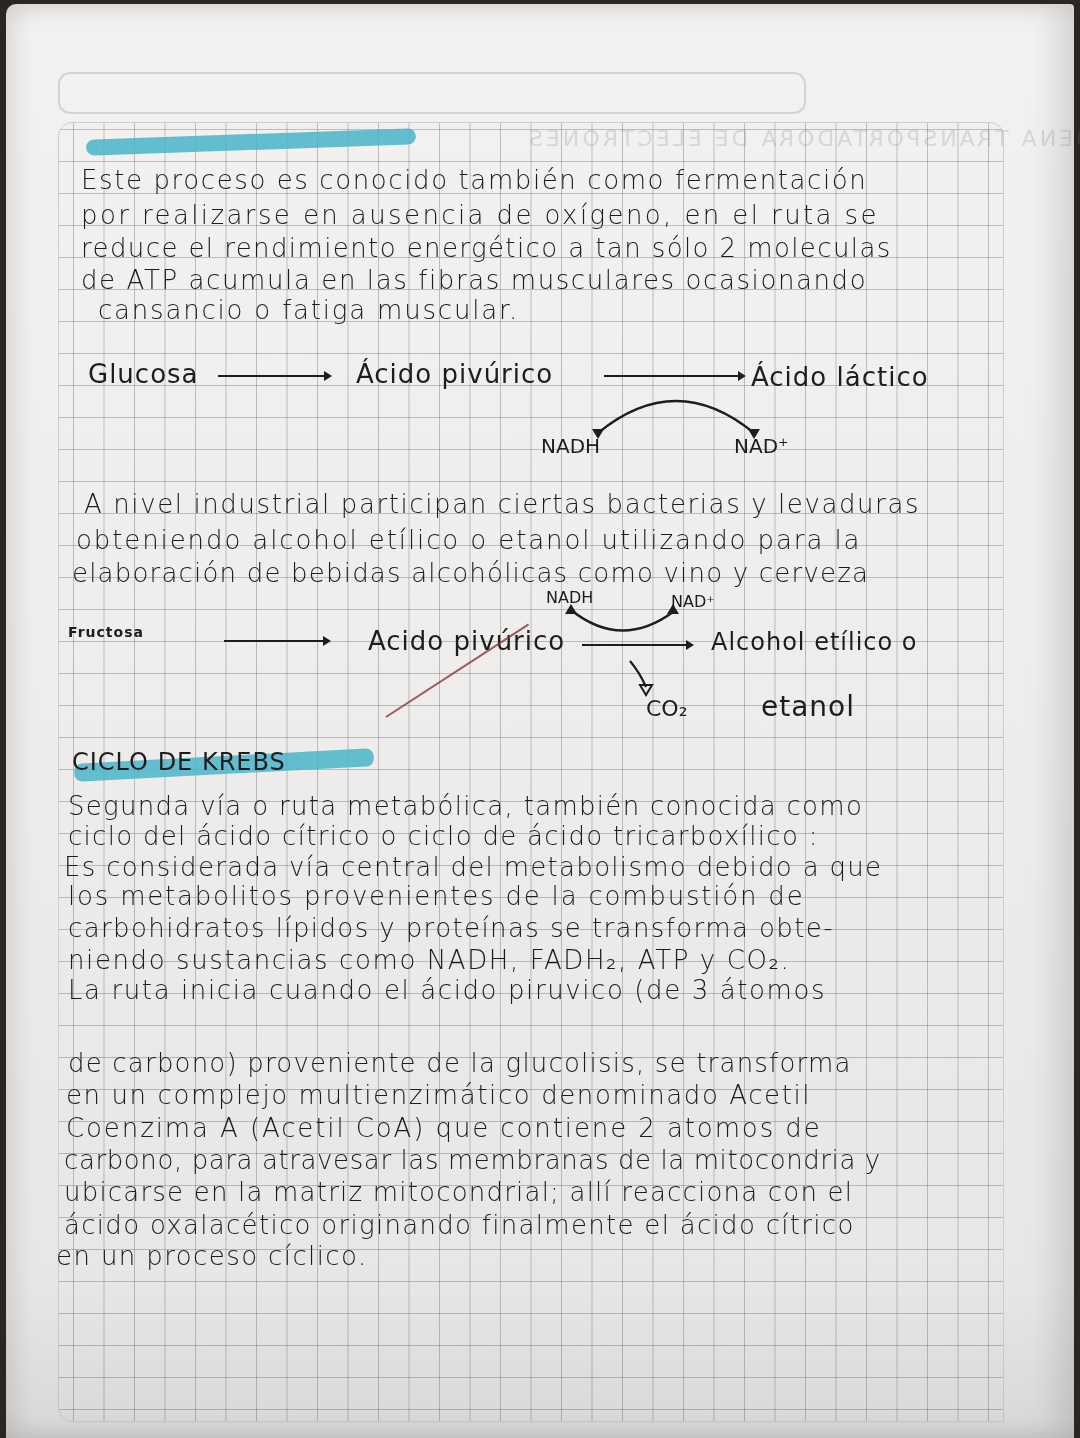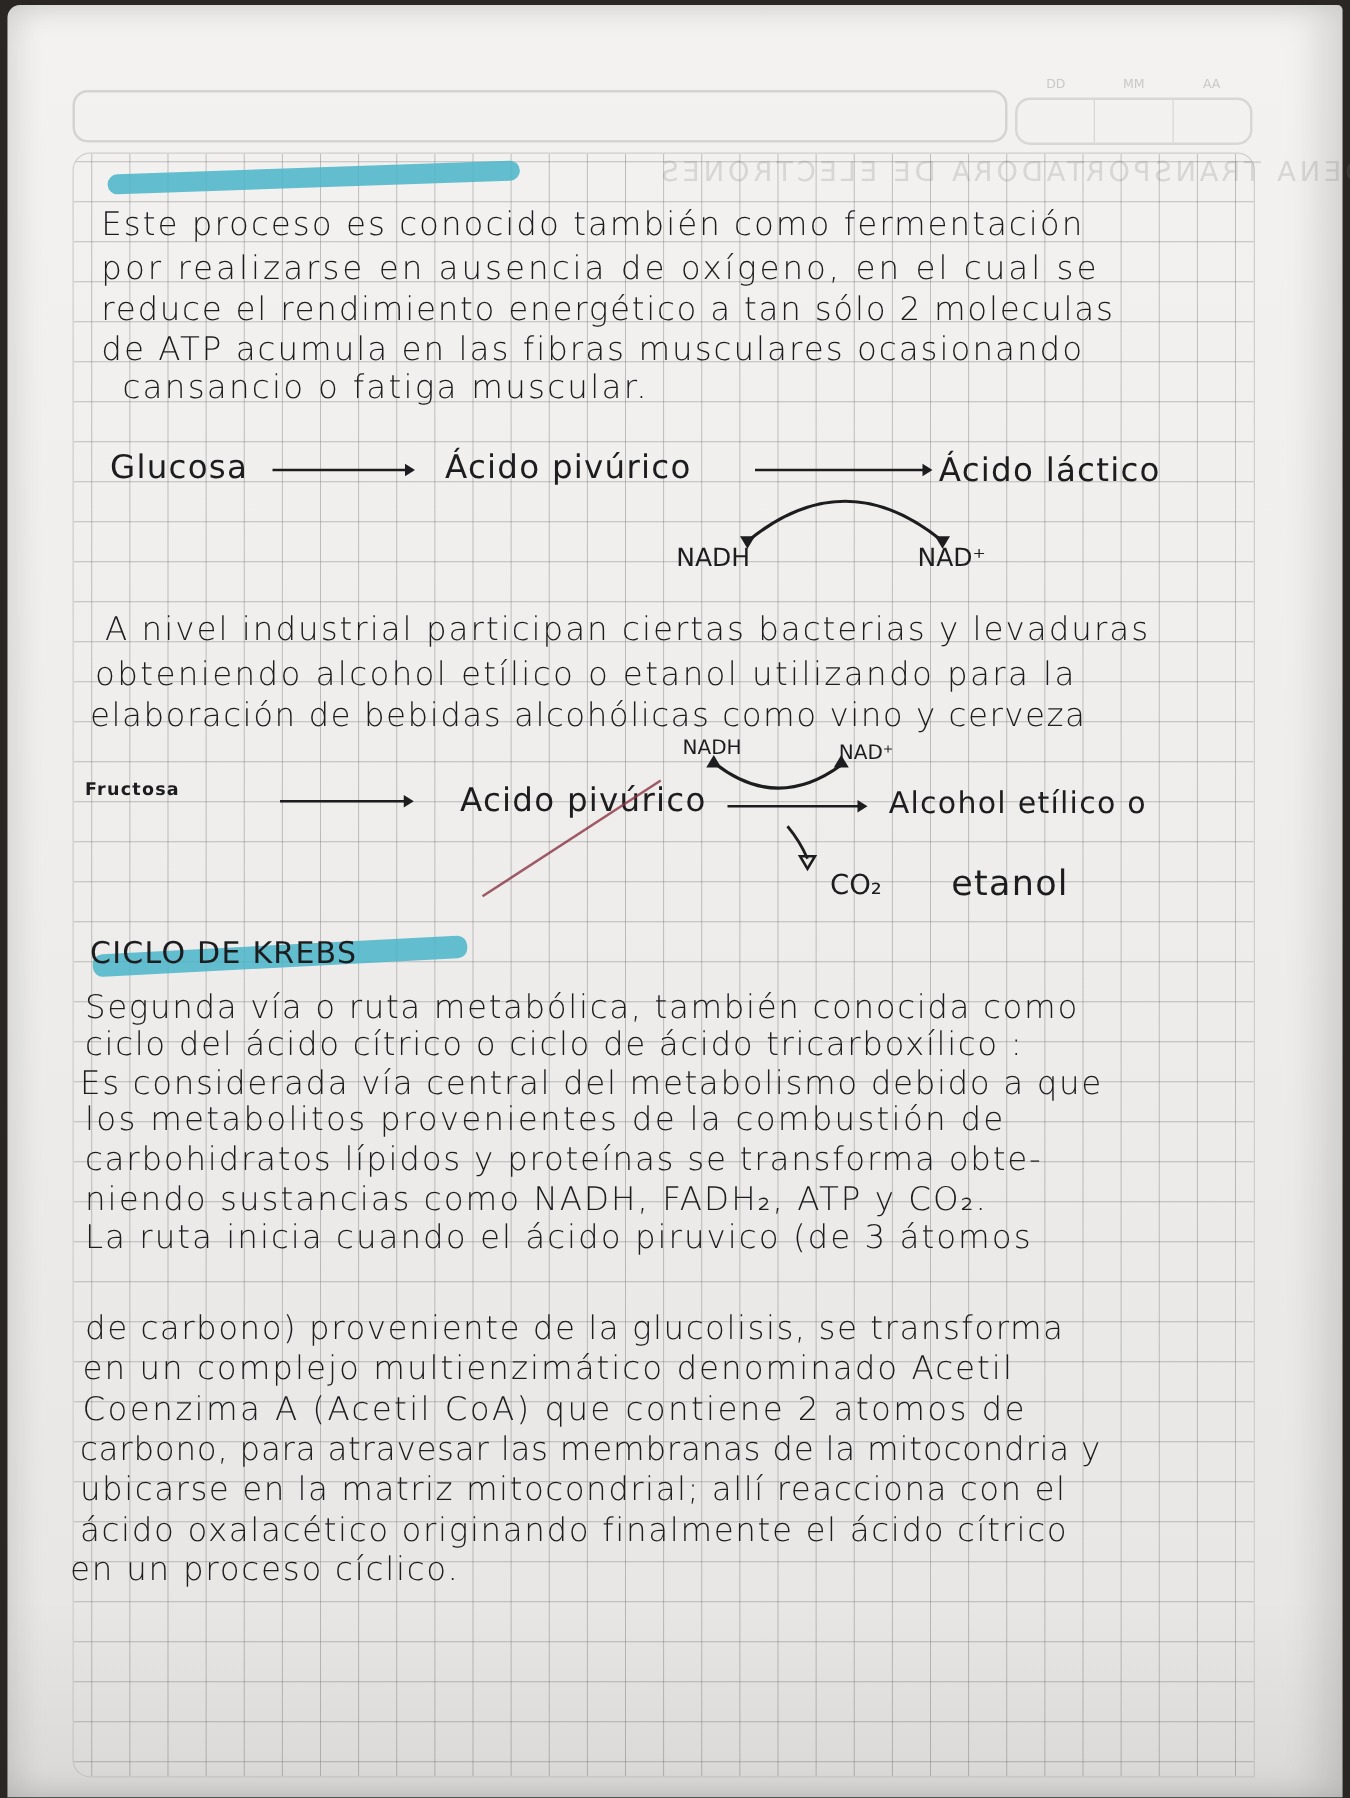--- a/index.html
+++ b/index.html
@@ -132,40 +132,29 @@
     left: 0; right: 0; bottom: 0; height: 160px;
     background: linear-gradient(180deg, transparent, rgba(0,0,0,0.06));
   }
 </style>
 </head>
 <body>
 
 <div class="page">
 
   <div class="header-box"></div>
-  <div class="date-box">
-    <div class="date-cell">
-      <span class="date-label">DD</span>
-    </div>
-    <div class="date-cell">
-      <span class="date-label">MM</span>
-    </div>
-    <div class="date-cell">
-      <span class="date-label">AA</span>
-    </div>
-  </div>
 
   <div class="grid"></div>
   <div class="bleed">CADENA TRANSPORTADORA DE ELECTRONES</div>
 
   <div class="highlight" style="left:80px; top:130px; width:330px; transform: rotate(-2deg);"></div>
 
   <div>
     <div class="hw" style="left:75px; top:160px; letter-spacing:1.6px;">Este proceso es conocido también como fermentación</div>
-    <div class="hw" style="left:75px; top:195px; letter-spacing:2.4px;">por realizarse en ausencia de oxígeno, en el cual se</div>
+    <div class="hw" style="left:75px; top:195px; letter-spacing:2.4px;">por realizarse en ausencia de oxígeno, en el ruta se</div>
     <div class="hw" style="left:75px; top:228px; letter-spacing:1.4px;">reduce el rendimiento energético a tan sólo 2 moleculas</div>
     <div class="hw" style="left:75px; top:260px; letter-spacing:1.6px;">de ATP acumula en las fibras musculares ocasionando</div>
     <div class="hw" style="left:92px; top:290px; letter-spacing:1.8px;">cansancio o fatiga muscular.</div>
   </div>
 
   <div>
     <div class="label" style="left:82px; top:355px;">Glucosa</div>
     <div class="arrow-line" style="left:212px; top:371px; width:112px;"></div>
     <div class="label" style="left:350px; top:355px;">Ácido pivúrico</div>
     <div class="arrow-line" style="left:598px; top:371px; width:140px;"></div>
@@ -196,21 +185,21 @@
     <div class="label" style="left:62px; top:620px; font-size:14px;font-weight:bold;">Fructosa</div>
     <div class="arrow-line" style="left:218px; top:636px; width:105px;"></div>
     <div class="label" style="left:362px; top:622px;">Acido pivúrico</div>
     <div class="arrow-line" style="left:576px; top:640px; width:110px;"></div>
     <div class="label" style="left:705px; top:624px; font-size:24px;">Alcohol etílico o</div>
     <div class="label" style="left:755px; top:658px; font-size:28px;margin-top:28px;">etanol</div>
     <svg class="curve" style="left:620px; top:655px;" width="40" height="40">
       <path d="M4 2 Q 14 14 20 28" fill="none" stroke="#1d1d1f" stroke-width="2.2"></path>
       <polygon points="14,26 26,26 20,36" fill="none" stroke="#1d1d1f" stroke-width="2"></polygon>
     </svg>
-    <div class="small-label" style="left:658px; top:692px; font-size:22px;">CO₂</div>
+    <div class="small-label" style="left:640px; top:692px; font-size:22px;">CO₂</div>
   </div>
 
   <div class="highlight" style="left:68px; top:752px; width:300px; height:18px; transform: rotate(-3deg);"></div>
   <div class="title" style="left:66px; top:744px; font-size:24px;">CICLO DE KREBS</div>
   <div class="pen-line"></div>
 
   <div>
     <div class="hw" style="left:62px; top:786px; letter-spacing:1.3px;">Segunda vía o ruta metabólica, también conocida como</div>
     <div class="hw" style="left:62px; top:816px; letter-spacing:1.3px;">ciclo del ácido cítrico o ciclo de ácido tricarboxílico :</div>
     <div class="hw" style="left:58px; top:847px; letter-spacing:1.3px;">Es considerada vía central del metabolismo debido a que</div>

